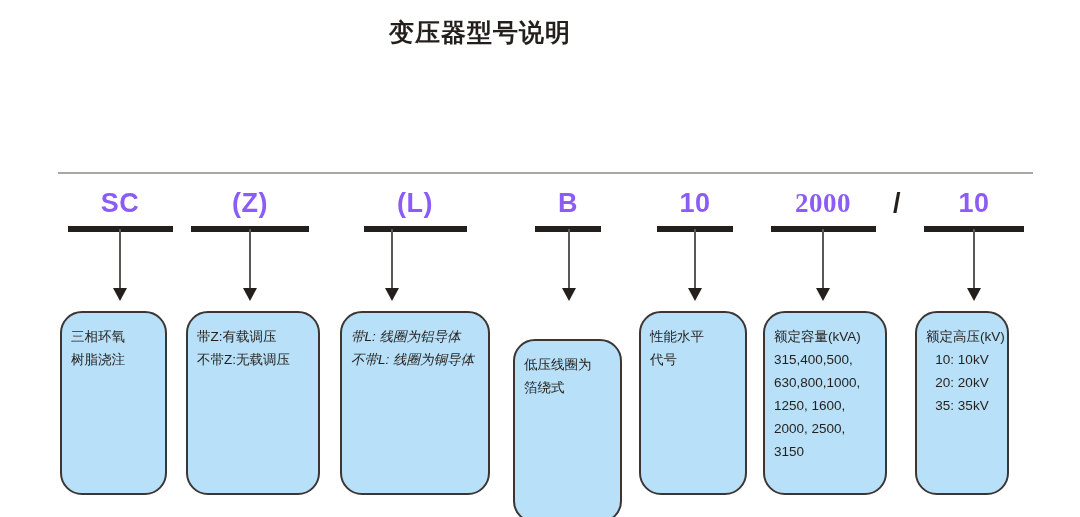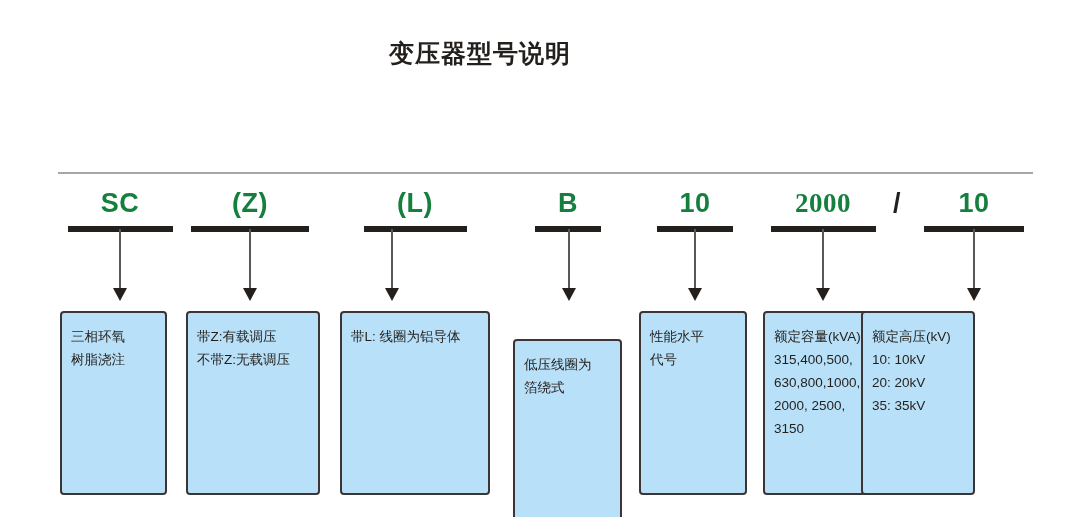--- a/index.html
+++ b/index.html
@@ -12,21 +12,21 @@
     height: 517px;
     position: relative;
     overflow: hidden;
     font-family: "Liberation Sans", "DejaVu Sans", sans-serif;
     color: #231f1c;
   }
 
   #page-title {
     position: absolute;
     left: 0;
-    top: 37px;
+    top: 16px;
     width: 960px;
     text-align: center;
     font-size: 25px;
     font-weight: bold;
     letter-spacing: 1px;
     color: #231f1c;
   }
 
   #top-rule {
     position: absolute;
@@ -41,21 +41,21 @@
   .code-cell {
     position: absolute;
     top: 186px;
     text-align: center;
   }
   .code-text {
     font-size: 27px;
     font-weight: bold;
     line-height: 34px;
     letter-spacing: 0.5px;
-    color: #15803d;
+    color: #8b5cf6;
     white-space: nowrap;
   }
   .code-bar {
     margin: 6px auto 0 auto;
     height: 6px;
     background: #231f1c;
   }
 
   .slash {
     position: absolute;
@@ -88,21 +88,21 @@
     border-top: 13px solid #231f1c;
   }
 
   
   .desc-box {
     position: absolute;
     top: 311px;
     height: 184px;
     background: #b8e0f8;
     border: 2px solid #3b3634;
-    border-radius: 4px;
+    border-radius: 22px;
     box-sizing: border-box;
     padding: 12px 9px 0 9px;
     overflow: hidden;
   }
   .desc-line {
     font-size: 13.5px;
     line-height: 23px;
     color: #231f1c;
     white-space: nowrap;
   }
@@ -176,40 +176,42 @@
 <div class="desc-box" style="left:60px; width:107px;">
   <div class="desc-line">三相环氧</div>
   <div class="desc-line">树脂浇注</div>
 </div>
 
 <div class="desc-box" style="left:186px; width:134px;">
   <div class="desc-line">带Z:有载调压</div>
   <div class="desc-line">不带Z:无载调压</div>
 </div>
 
-<div class="desc-box" style="left:340px; width:150px;">
+<div class="desc-box" style="left:340px; width:150px;font-style:italic;">
   <div class="desc-line">带L: 线圈为铝导体</div>
+  <div class="desc-line">不带L: 线圈为铜导体</div>
 </div>
 
 <div class="desc-box" style="left:513px; width:109px;margin-top:28px;">
   <div class="desc-line">低压线圈为</div>
   <div class="desc-line">箔绕式</div>
 </div>
 
 <div class="desc-box" style="left:639px; width:108px;">
   <div class="desc-line">性能水平</div>
   <div class="desc-line">代号</div>
 </div>
 
 <div class="desc-box" style="left:763px; width:124px;">
   <div class="desc-line">额定容量(kVA)</div>
   <div class="desc-line">315,400,500,</div>
   <div class="desc-line">630,800,1000,</div>
+  <div class="desc-line">1250, 1600,</div>
   <div class="desc-line">2000, 2500,</div>
   <div class="desc-line">3150</div>
 </div>
 
-<div class="desc-box" style="left:861px; width:114px;">
+<div class="desc-box" style="left:915px; width:94px;text-align:center;">
   <div class="desc-line">额定高压(kV)</div>
   <div class="desc-line">10: 10kV</div>
   <div class="desc-line">20: 20kV</div>
   <div class="desc-line">35: 35kV</div>
 </div>
 
 </body></html>

